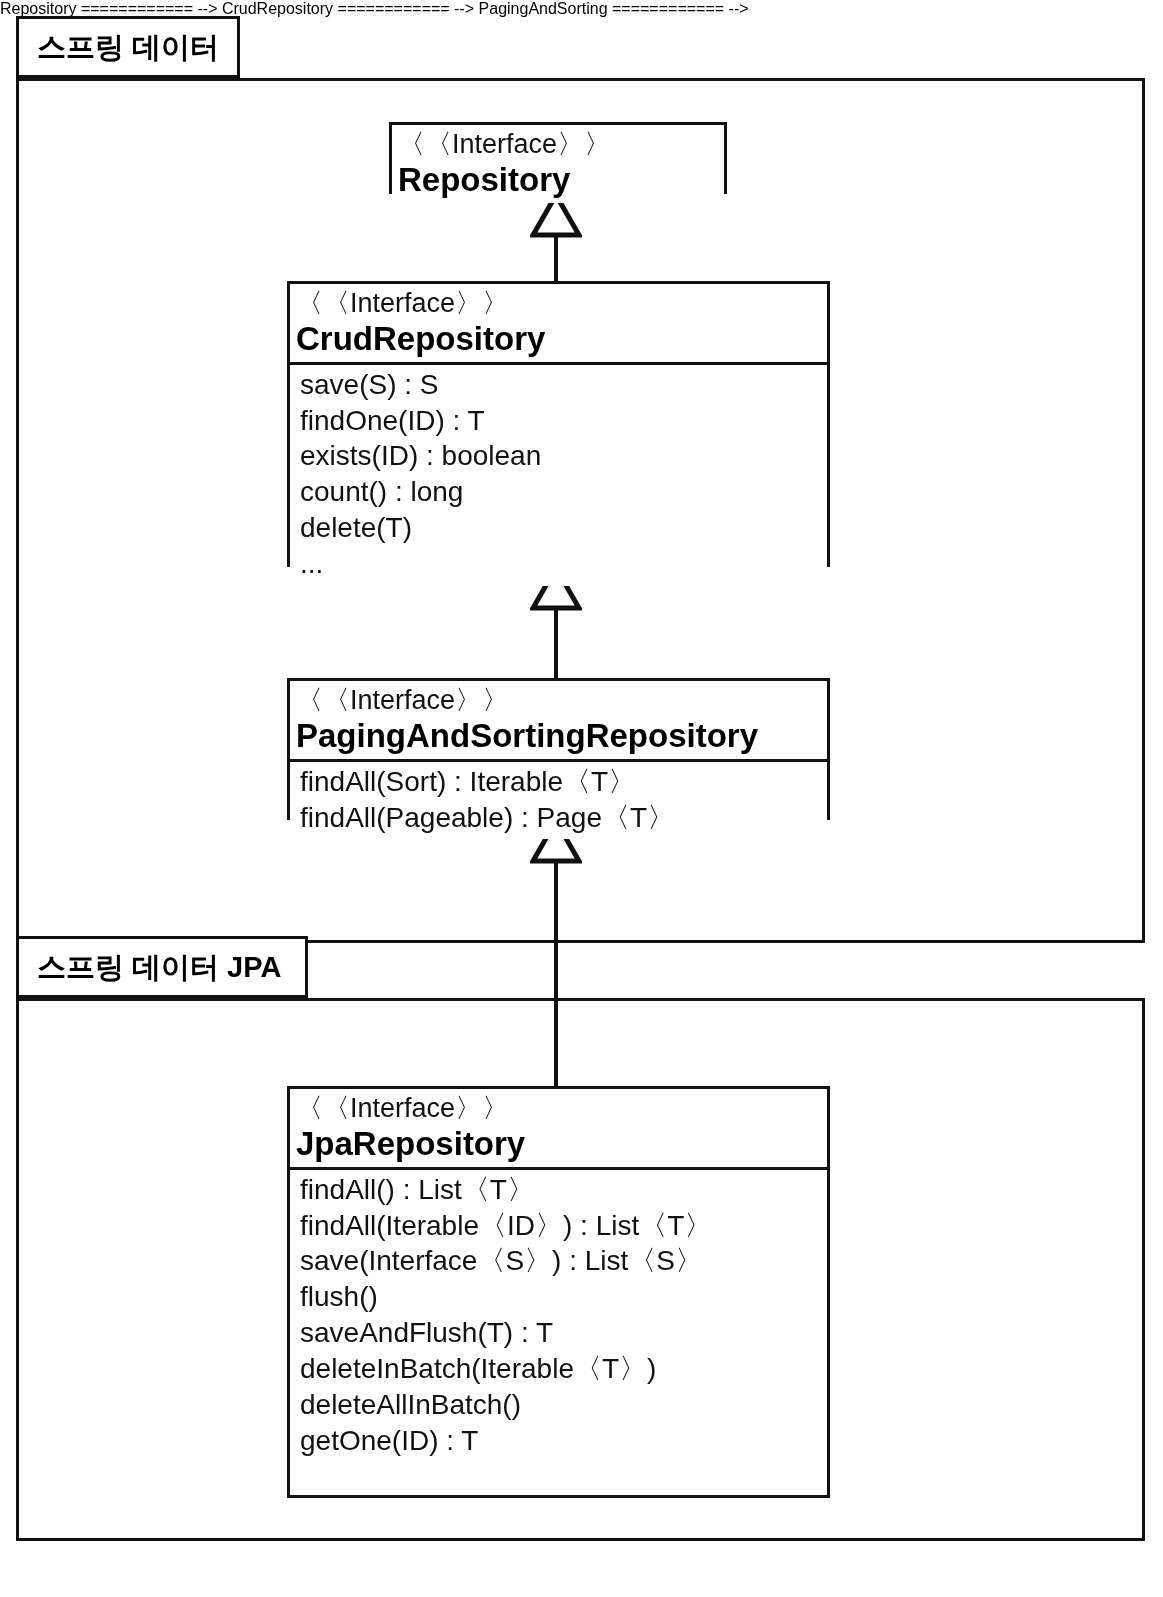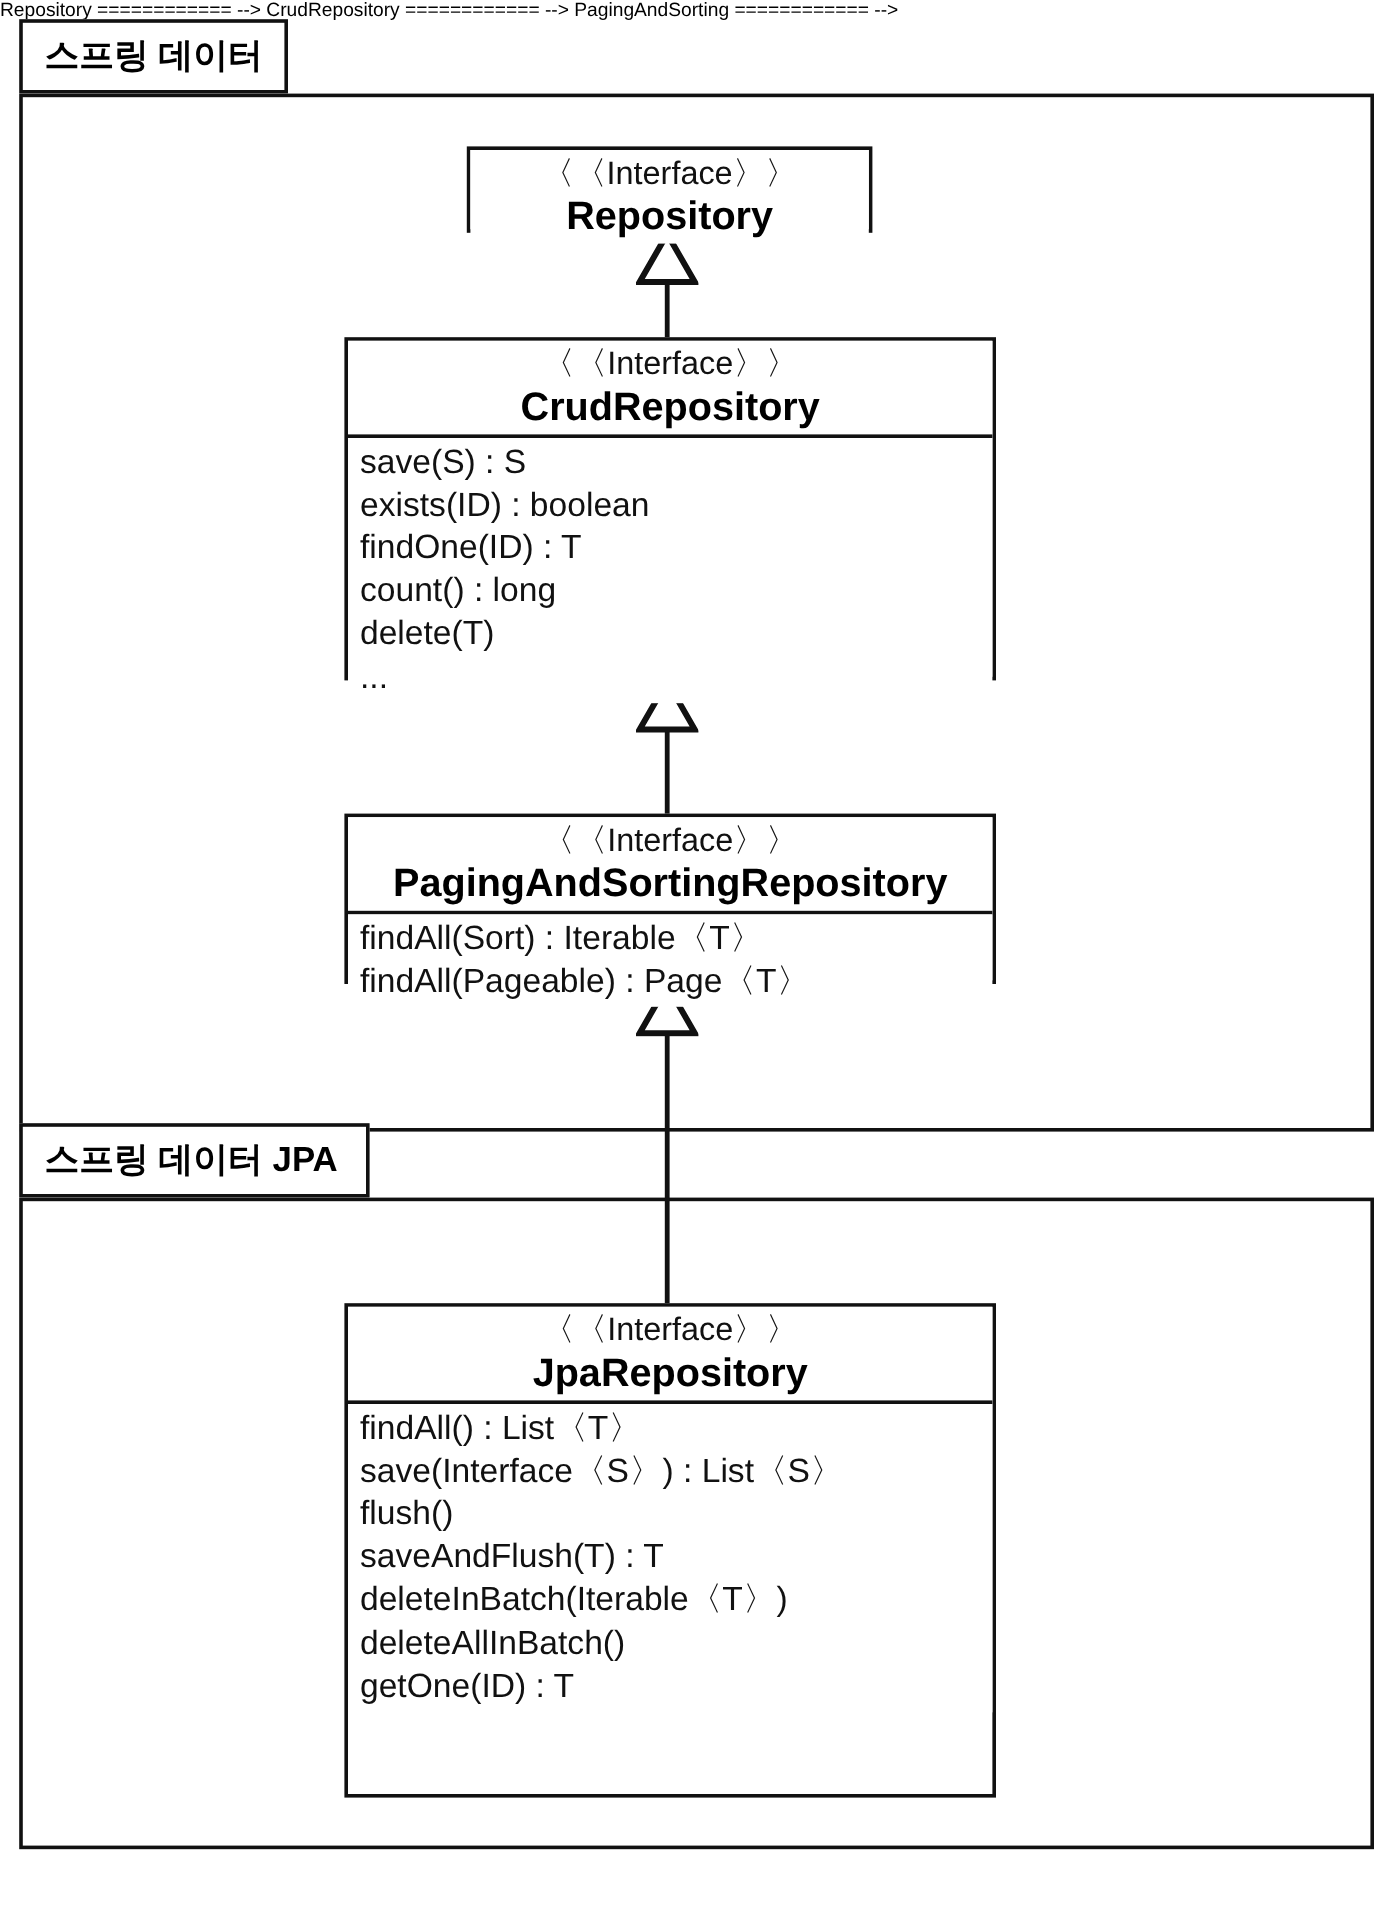--- a/index.html
+++ b/index.html
@@ -54,21 +54,20 @@
   
   .uml-box {
     position: absolute;
     border: 3px solid #111111;
     background: #ffffff;
     box-sizing: border-box;
     z-index: 6;
   }
   .uml-header {
     padding: 4px 6px 4px 6px;
-    text-align: center;
     border-bottom: 3px solid #111111;
     background: #ffffff;
   }
   .uml-header.no-rule {
     border-bottom: none;
   }
   .uml-stereotype {
     font-size: 27px;
     line-height: 1.18;
     color: #111111;
@@ -162,22 +161,22 @@
   </div>
 
   
   <div class="uml-box" style="left:287px; top:281px; width:543px; height:286px;">
     <div class="uml-header">
       <div class="uml-stereotype">〈〈Interface〉〉</div>
       <div class="uml-name">CrudRepository</div>
     </div>
     <div class="uml-members">
       <div class="uml-member">save(S) : S</div>
+      <div class="uml-member">findOne(ID) : T</div>
       <div class="uml-member">exists(ID) : boolean</div>
-      <div class="uml-member">findOne(ID) : T</div>
       <div class="uml-member">count() : long</div>
       <div class="uml-member">delete(T)</div>
       <div class="uml-member">...</div>
     </div>
   </div>
 
   
   <div class="uml-box" style="left:287px; top:678px; width:543px; height:142px;">
     <div class="uml-header">
       <div class="uml-stereotype">〈〈Interface〉〉</div>
@@ -190,20 +189,21 @@
   </div>
 
   
   <div class="uml-box" style="left:287px; top:1086px; width:543px; height:412px;">
     <div class="uml-header">
       <div class="uml-stereotype">〈〈Interface〉〉</div>
       <div class="uml-name">JpaRepository</div>
     </div>
     <div class="uml-members">
       <div class="uml-member">findAll() : List〈T〉</div>
+      <div class="uml-member">findAll(Iterable〈ID〉) : List〈T〉</div>
       <div class="uml-member">save(Interface〈S〉) : List〈S〉</div>
       <div class="uml-member">flush()</div>
       <div class="uml-member">saveAndFlush(T) : T</div>
       <div class="uml-member">deleteInBatch(Iterable〈T〉)</div>
       <div class="uml-member">deleteAllInBatch()</div>
       <div class="uml-member">getOne(ID) : T</div>
     </div>
   </div>
 
 </div>

